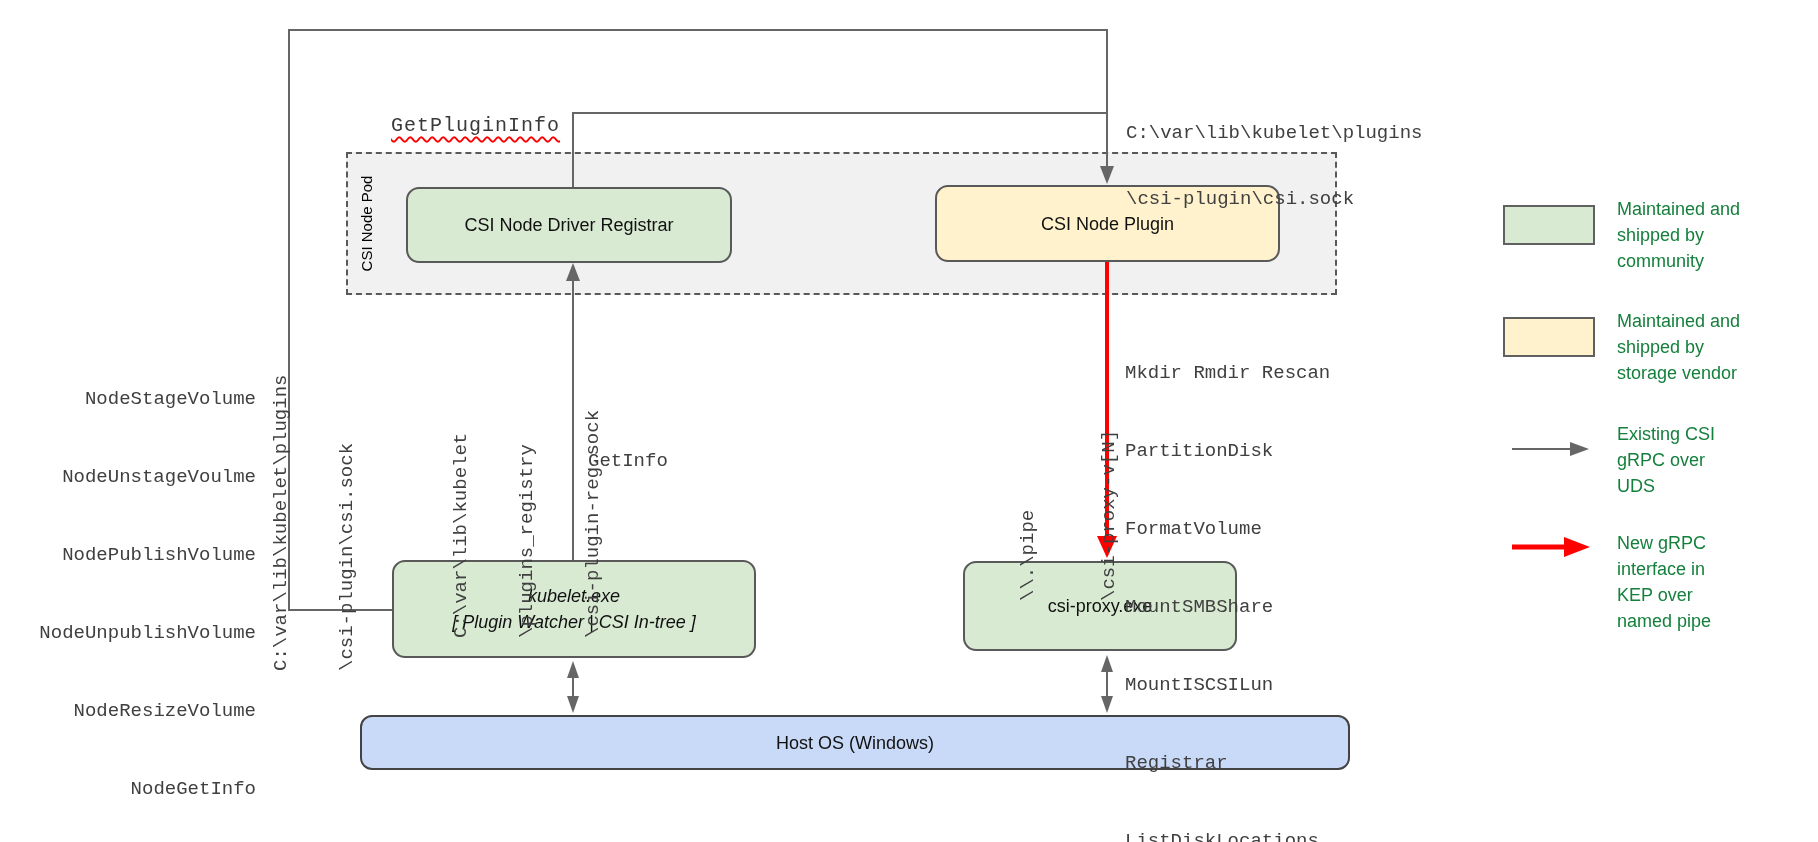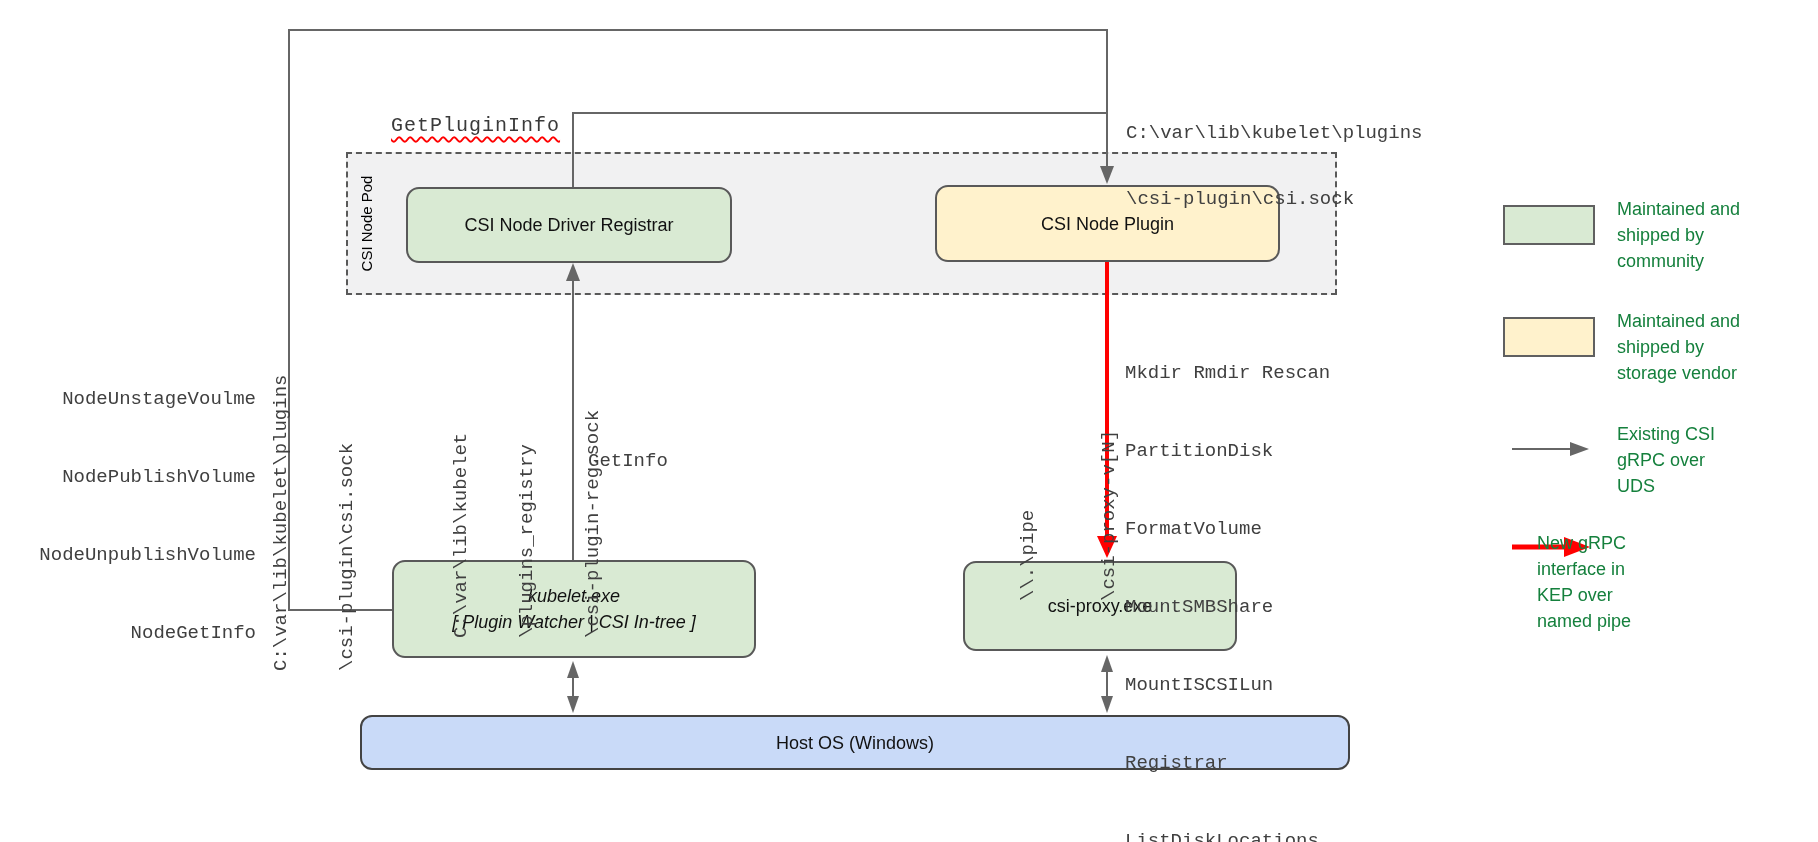--- a/index.html
+++ b/index.html
@@ -104,23 +104,25 @@
   </svg>
 
   <div class="abs gpi" style="left:391px;top:114px;">GetPluginInfo</div>
 
   <div class="abs mono" style="left:1126px;top:78px;line-height:22px;">
     <div>C:\var\lib\kubelet\plugins</div>
     <div>\csi-plugin\csi.sock</div>
   </div>
 
   <div class="abs mono calls" style="left:20px;top:334px;width:236px;text-align:right;line-height:26px;">
+    <div>NodeStageVolume</div>
     <div>NodeUnstageVoulme</div>
     <div>NodePublishVolume</div>
     <div>NodeUnpublishVolume</div>
+    <div>NodeResizeVolume</div>
     <div>NodeGetInfo</div>
     
     
   </div>
 
   <div class="vtext" style="left:164px;top:433px;width:300px;">
     <div>C:\var\lib\kubelet\plugins</div>
     <div>\csi-plugin\csi.sock</div>
   </div>
 
@@ -164,20 +166,20 @@
     <div>shipped by</div>
     <div>storage vendor</div>
   </div>
 
   <div class="abs legend-text" style="left:1617px;top:421px;">
     <div>Existing CSI</div>
     <div>gRPC over</div>
     <div>UDS</div>
   </div>
 
-  <div class="abs legend-text" style="left:1537px;top:530px;">
+  <div class="abs legend-text" style="left:1617px;top:530px;">
     <div>New gRPC</div>
     <div>interface in</div>
     <div>KEP over</div>
     <div>named pipe</div>
   </div>
 
 </div>
 
 </body></html>

